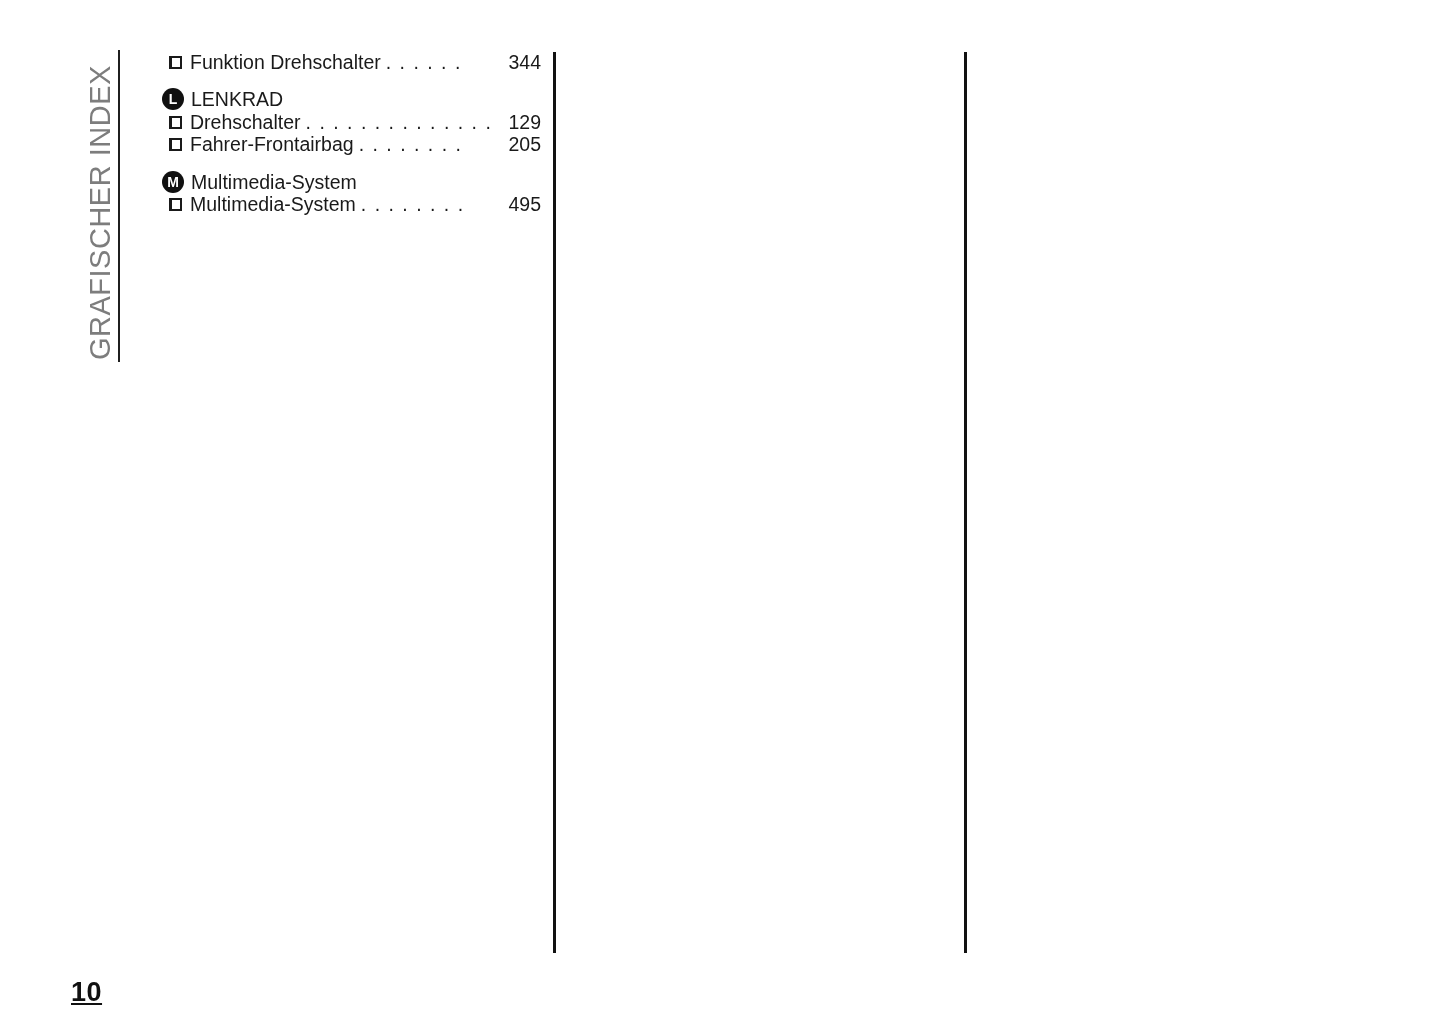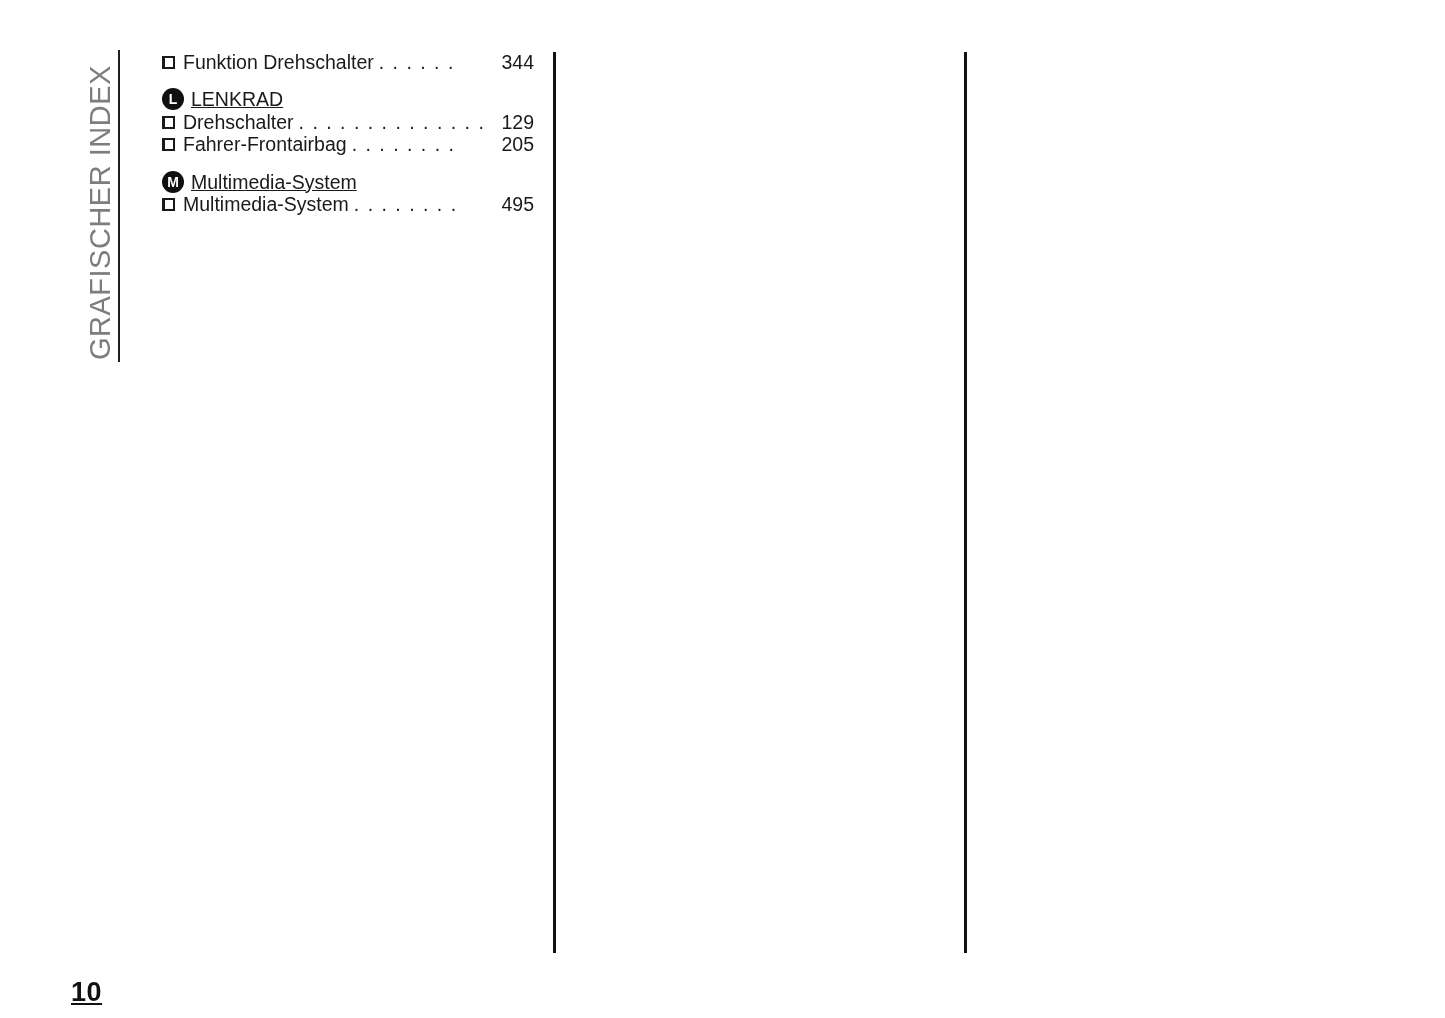--- a/index.html
+++ b/index.html
@@ -44,21 +44,21 @@
     background: #121212;
   }
   .divider-1 { left: 553px; }
   .divider-2 { left: 964px; }
 
   
   .toc { position: absolute; left: 162px; top: 0; width: 372px; height: 300px; }
 
   .entry-row {
     position: absolute;
-    left: 0;
+    left: 7px;
     width: 372px;
     height: 22px;
     display: flex;
     align-items: center;
     font-size: 19.5px;
   }
   .bullet {
     flex: none;
     width: 13px;
     height: 13px;
@@ -94,21 +94,21 @@
     height: 22px;
     border-radius: 50%;
     background: #101010;
     color: #ffffff;
     font-size: 14px;
     font-weight: bold;
     display: flex;
     align-items: center;
     justify-content: center;
   }
-  .group-title { white-space: nowrap; text-decoration: underline; }
+  .group-title { white-space: nowrap; }
 
   
   .page-number {
     position: absolute;
     left: 71px;
     top: 977px;
     font-size: 27px;
     font-weight: bold;
     color: #111111;
     letter-spacing: 0.5px;

